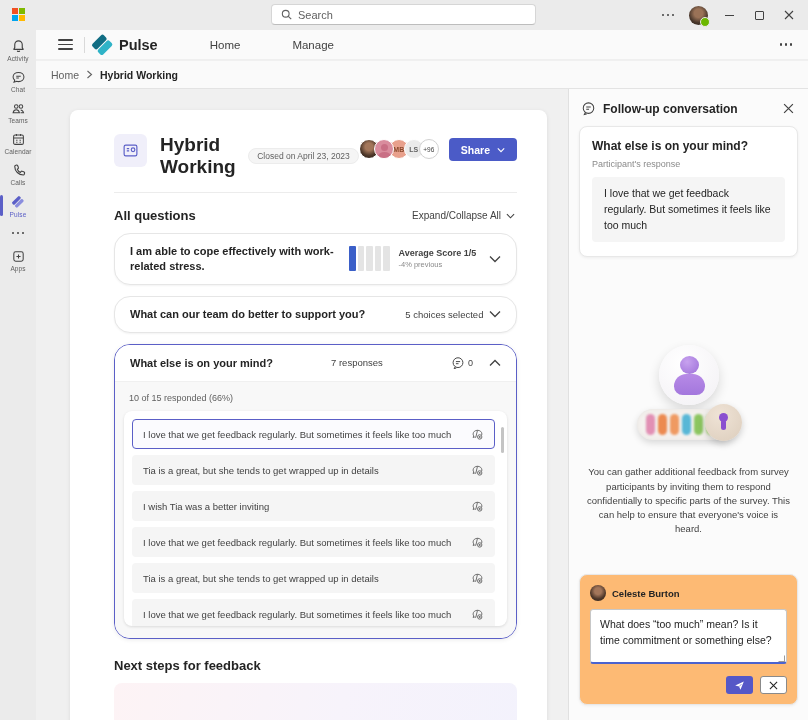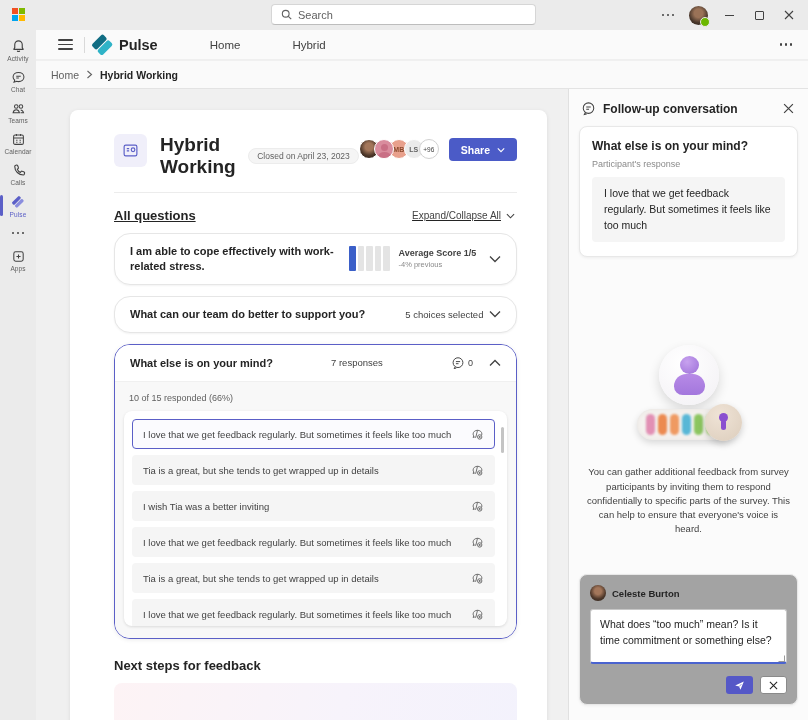--- a/index.html
+++ b/index.html
@@ -71,21 +71,21 @@
   .av-pink { background:#d98c9d; position:relative; overflow:hidden; }
   .av-pink::before { content:''; position:absolute; top:4px; left:6px; width:7px; height:7px; border-radius:50%; background:#c96f85; }
   .av-pink::after { content:''; position:absolute; top:12px; left:3px; width:13px; height:9px; border-radius:50% 50% 0 0; background:#c96f85; }
   .av-mb { background:#e8a08c; color:#8a4a2e; }
   .av-ls { background:#ebebeb; color:#616161; }
   .av-overflow { background:#fff; border:1px solid #d1d1d1; color:#424242; font-weight:normal; font-size:6.5px; }
   .share-btn { margin-top:4px; background:#4b5bc7; color:#fff; font-size:10.5px; font-weight:bold; border:none; border-radius:4px; height:23px; padding:0 12px; display:flex; align-items:center; gap:7px; cursor:pointer; }
 
   .hr { border-bottom:1px solid #ececec; margin-top:14px; }
 
-  .section-row { display:flex; align-items:center; justify-content:space-between; margin:15px 2px 10px 0;text-decoration:underline; }
+  .section-row { display:flex; align-items:center; justify-content:space-between; margin:15px 2px 10px 0; }
   .section-title { font-size:13px; font-weight:bold; }
   .expand-all { font-size:10px; color:#424242; display:flex; align-items:center; gap:5px; cursor:pointer; }
 
   .qcard { background:#fff; border:1px solid #e6e6e6; border-radius:16px; box-shadow:0 1px 2px rgba(0,0,0,.05); padding:10px 15px; margin-bottom:11px; display:flex; align-items:center; cursor:pointer; }
   .q-text { font-size:11px; font-weight:bold; color:#242424; line-height:1.35; }
   .q1 .q-text { width:205px; }
   .bars { display:flex; gap:2px; margin-left:14px; }
   .bar { width:6.5px; height:25px; background:#e4e4e4; border-radius:1px; }
   .bar.f { background:#3b5fc8; }
   .score-block { margin-left:9px; }
@@ -129,21 +129,21 @@
   .illu-pill { position:absolute; left:18px; top:66px; width:98px; height:31px; border-radius:16px; background:#f4f1ee; box-shadow:0 3px 7px rgba(0,0,0,.14), inset 0 0 5px rgba(0,0,0,.05); display:flex; align-items:center; gap:3px; padding-left:9px; overflow:hidden; }
   .illu-pill b { display:block; width:9px; height:21px; border-radius:5px; filter:blur(1px); }
   .illu-pill b:nth-child(1){background:#e290b4;} .illu-pill b:nth-child(2){background:#ec8a50;}
   .illu-pill b:nth-child(3){background:#ef9a62;} .illu-pill b:nth-child(4){background:#58b7d6;}
   .illu-pill b:nth-child(5){background:#8cc560;} .illu-pill b:nth-child(6){background:#b9e08e;}
   .illu-lock { position:absolute; left:86px; top:61px; width:37px; height:37px; border-radius:50%; background:radial-gradient(circle at 40% 30%, #efe3d6, #dccdbc); box-shadow:0 3px 7px rgba(0,0,0,.18); }
   .keyhole-top { position:absolute; left:100px; top:70px; width:9px; height:9px; border-radius:50%; background:#8a4fd0; }
   .keyhole-stem { position:absolute; left:102px; top:77px; width:5px; height:10px; border-radius:2px 2px 3px 3px; background:#8a4fd0; }
   .cta-body { font-size:9.5px; color:#424242; line-height:1.5; width:208px; margin:10px auto 0; }
 
-  .composer { position:absolute; left:10px; right:10px; bottom:15px; background:#a3a3a3; border:1px solid #e8e8e8; border-radius:8px; box-shadow:0 1px 3px rgba(0,0,0,.06); padding:10px 10px 10px; }
+  .composer { position:absolute; left:10px; right:10px; bottom:15px; background:#fdba74; border:1px solid #e8e8e8; border-radius:8px; box-shadow:0 1px 3px rgba(0,0,0,.06); padding:10px 10px 10px; }
   .composer-user { display:flex; align-items:center; gap:6px; margin-bottom:8px; }
   .composer-av { width:16px; height:16px; border-radius:50%; background:radial-gradient(circle at 50% 38%, #a3765a 26%, #50392b 60%, #221a15 100%); }
   .composer-name { font-size:9.5px; font-weight:bold; color:#242424; }
   .composer-input-wrap { position:relative; }
   .composer textarea { width:100%; height:55px; border:1px solid #c7c7c7; border-bottom:2px solid #4a63d0; border-radius:3px; font-family:inherit; font-size:10.5px; color:#242424; line-height:1.5; padding:7px 9px; resize:none; outline:none; background:#fff; }
   .resize-handle { position:absolute; right:2px; bottom:6px; width:7px; height:7px; border-right:1.5px solid #9a9a9a; border-bottom:1.5px solid #9a9a9a; transform:rotate(0deg); clip-path:polygon(100% 0,100% 100%,0 100%); pointer-events:none; }
   .composer-actions { display:flex; justify-content:flex-end; gap:7px; margin-top:8px; }
   .send-btn { width:27px; height:18px; background:#5558c7; border:none; border-radius:3px; display:flex; align-items:center; justify-content:center; cursor:pointer; }
   .discard-btn { width:27px; height:18px; background:#fff; border:1px solid #8a8a8a; border-radius:3px; display:flex; align-items:center; justify-content:center; cursor:pointer; color:#242424; }
 </style>
@@ -274,21 +274,21 @@
     </div>
   <div class="hdr-divider"></div>
   <div class="pulse-logo">
       <span class="rot">
         <b></b>
         <b></b>
       </span>
     </div>
   <div class="app-name">Pulse</div>
   <div class="hdr-tab">Home</div>
-  <div class="hdr-tab">Hybrid</div>
+  <div class="hdr-tab">Manage</div>
   <div class="hdr-more">
       <i></i>
       <i></i>
       <i></i>
     </div>
 </div>
 
 <div class="breadcrumb">
   <span class="bc-home">Home</span>
   <span>

